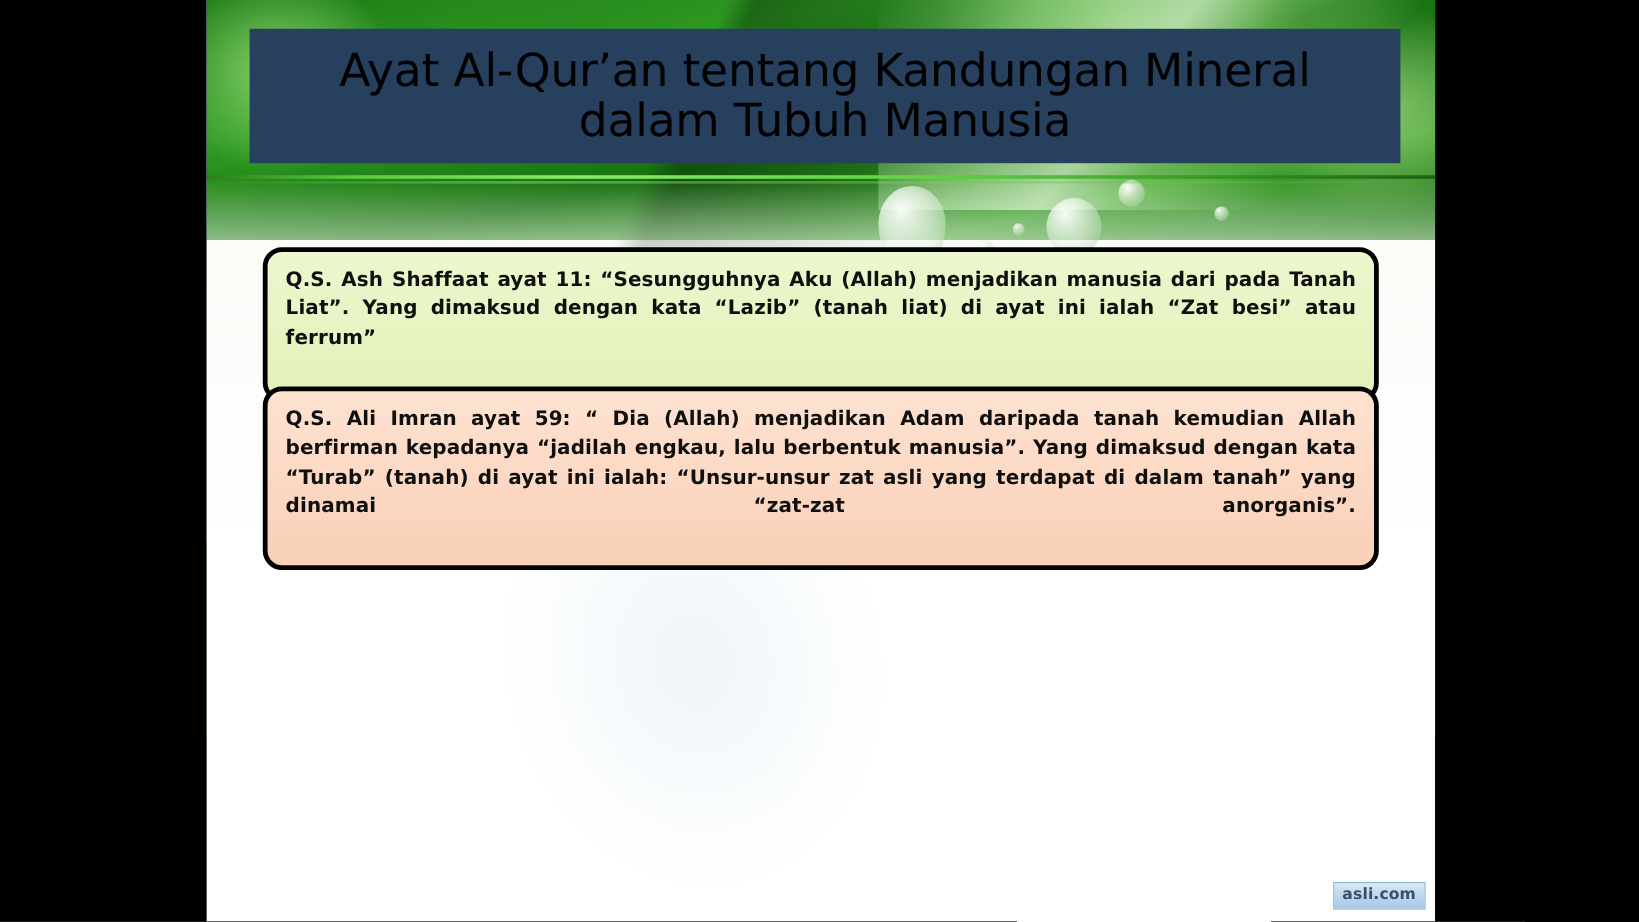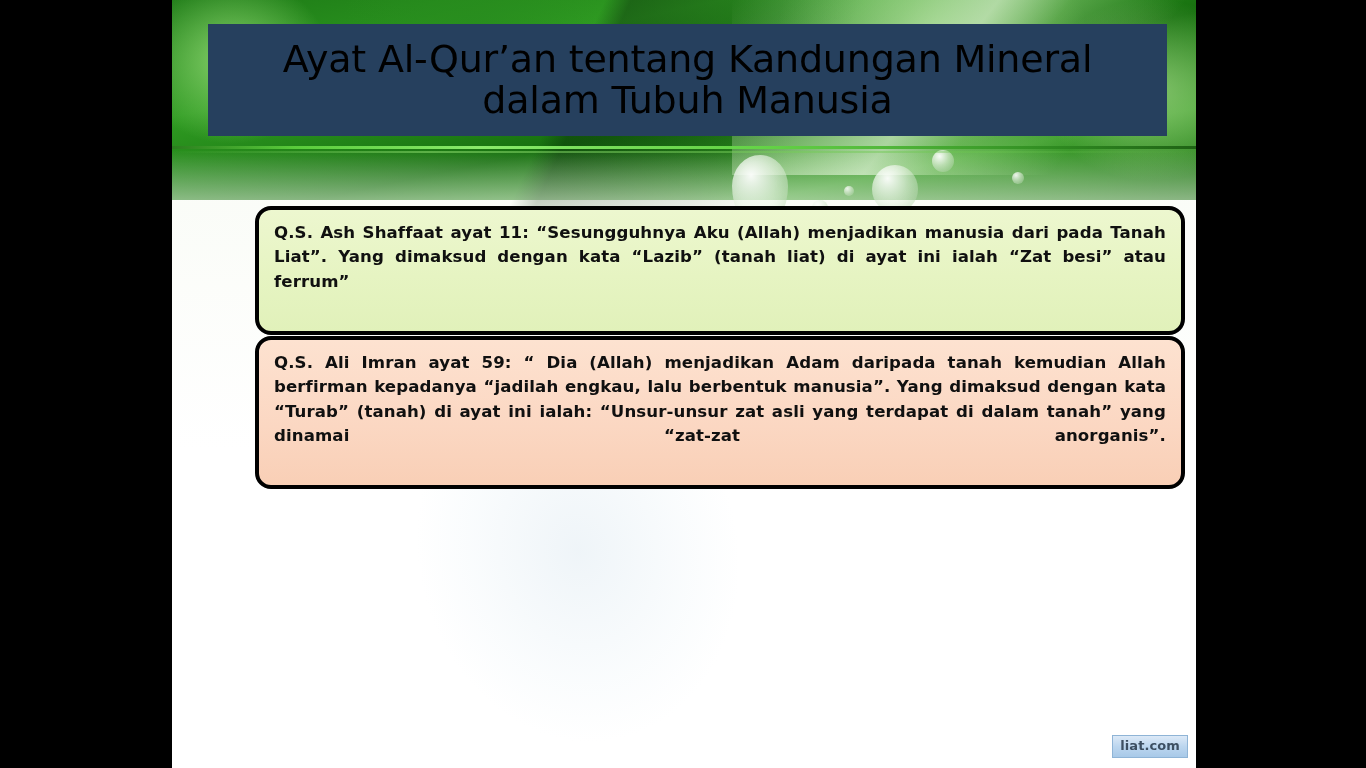--- a/index.html
+++ b/index.html
@@ -165,29 +165,28 @@
     border-radius: 16px;
     padding: 11px 15px 12px 15px;
     font-family: "DejaVu Sans", sans-serif;
     font-size: 16.6px;
     font-weight: bold;
     line-height: 1.47;
     color: #101010;
     text-align: justify;
     text-justify: inter-word;
     letter-spacing: 0.1px;
-    margin-left: 36px;
   }
 
   #qbox-1 {
     top: 206px;
     background: linear-gradient(180deg, #edf7cf 0%, #e6f4c2 55%, #e1f1ba 100%);
   }
   #qbox-2 {
-    top: 336px;
+    top: 322px;
     background: linear-gradient(180deg, #fde2d0 0%, #fbd7c2 60%, #f9cfb6 100%);
   }
   #qbox-3 {
     top: 462px;
     background: linear-gradient(180deg, #e9e9e9 0%, #dedede 55%, #d2d2d2 100%);
   }
 
   
   .qbox::after {
     content: "";
@@ -245,20 +244,20 @@
 
     <div id="title-bar">
       <div id="title-text">Ayat Al-Qur’an tentang Kandungan Mineral dalam Tubuh Manusia</div>
     </div>
 
     <div class="qbox" id="qbox-1">Q.S. Ash Shaffaat ayat 11: “Sesungguhnya Aku (Allah) menjadikan manusia dari pada Tanah Liat”. Yang dimaksud dengan kata “Lazib” (tanah liat) di ayat ini ialah “Zat besi” atau ferrum”</div>
 
     <div class="qbox" id="qbox-2">Q.S. Ali Imran ayat 59: “ Dia (Allah) menjadikan Adam daripada tanah kemudian Allah berfirman kepadanya “jadilah engkau, lalu berbentuk manusia”. Yang dimaksud dengan kata “Turab” (tanah) di ayat ini ialah: “Unsur-unsur zat asli yang terdapat di dalam tanah” yang dinamai “zat-zat anorganis”.</div>
 
 
-    <div id="fppt-badge">liat.com</div>
+    <div id="fppt-badge">asli.com</div>
 
   </div>
 
   <div class="letterbox left"></div>
   <div class="letterbox right"></div>
 
 </div>
 
 </body></html>

